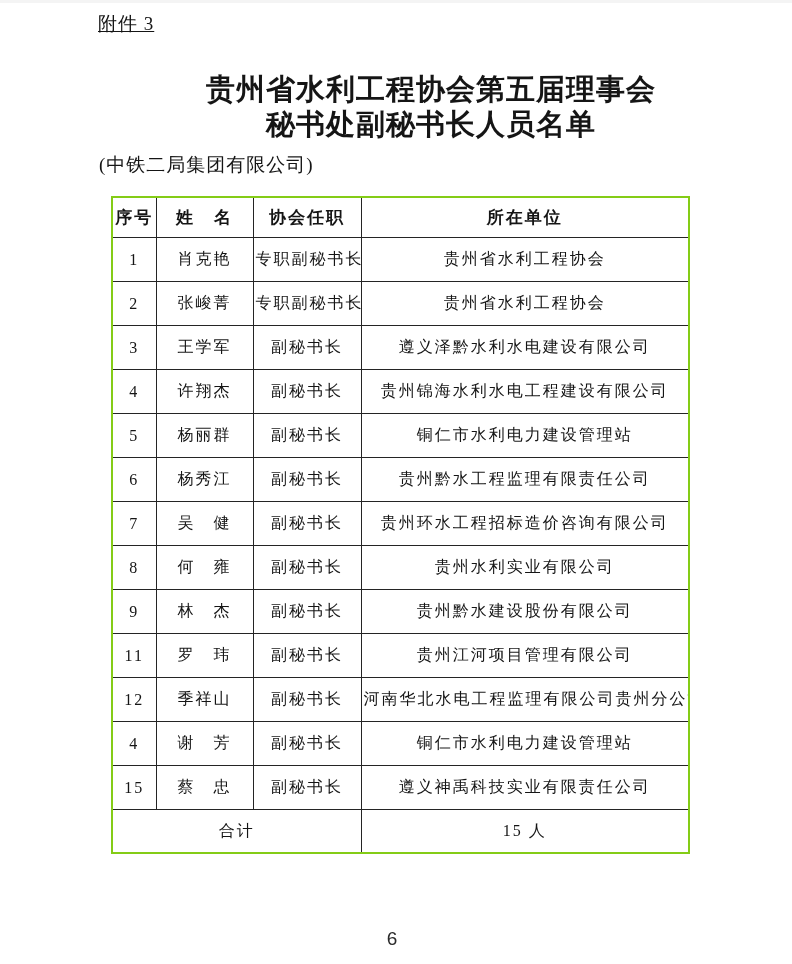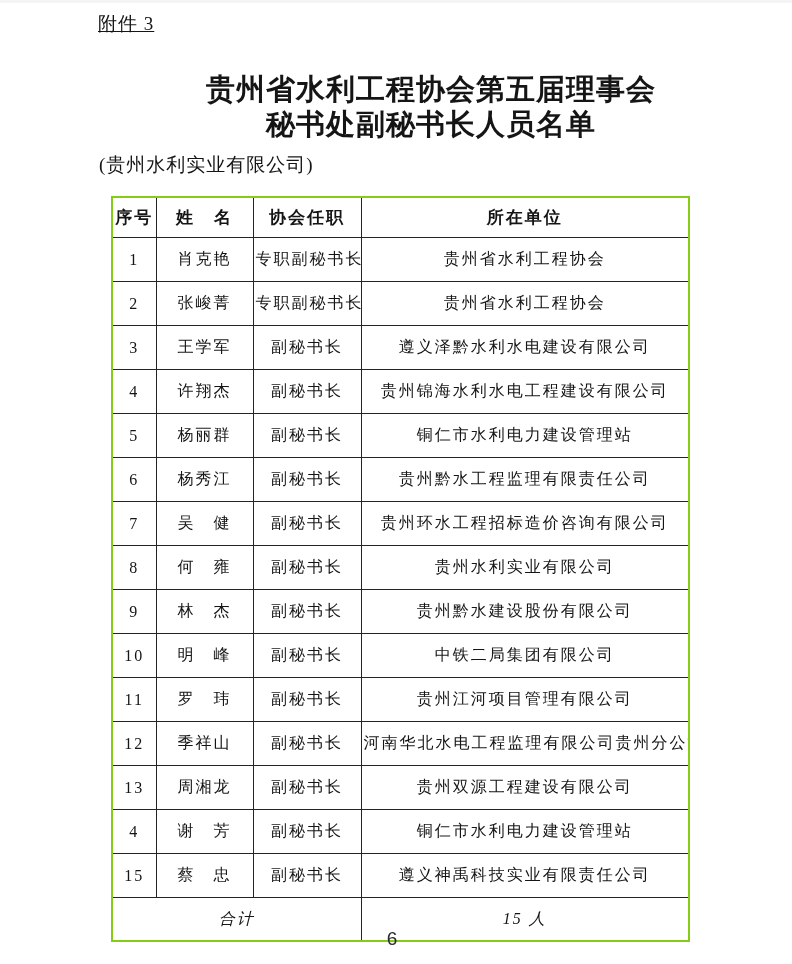--- a/index.html
+++ b/index.html
@@ -73,21 +73,20 @@
     font-weight: bold;
     letter-spacing: 2px;
   }
   table.roster td {
     height: 43px;
     font-size: 16px;
     letter-spacing: 2px;
   }
   table.roster tr.total-row td {
     height: 42px;
-    font-style: italic;
   }
   td.seq-cell {
     letter-spacing: 0;
   }
   .page-number {
     position: absolute;
     top: 928px;
     left: 0;
     width: 784px;
     text-align: center;
@@ -101,21 +100,21 @@
 
 <div class="top-edge"></div>
 
 <div class="attachment-label">附件 3</div>
 
 <div class="doc-title">
   <div>贵州省水利工程协会第五届理事会</div>
   <div>秘书处副秘书长人员名单</div>
 </div>
 
-<div class="sort-note">(贵州水利实业有限公司)</div>
+<div class="sort-note">(中铁二局集团有限公司)</div>
 
 <table class="roster">
   <colgroup>
     <col style="width:44px">
     <col style="width:97px">
     <col style="width:108px">
     <col style="width:328px">
   </colgroup>
   <thead>
     <tr>
@@ -174,42 +173,30 @@
       <td>副秘书长</td>
       <td>贵州水利实业有限公司</td>
     </tr>
     <tr>
       <td class="seq-cell">9</td>
       <td>林　杰</td>
       <td>副秘书长</td>
       <td>贵州黔水建设股份有限公司</td>
     </tr>
     <tr>
-      <td class="seq-cell">10</td>
-      <td>明　峰</td>
-      <td>副秘书长</td>
-      <td>中铁二局集团有限公司</td>
-    </tr>
-    <tr>
       <td class="seq-cell">11</td>
       <td>罗　玮</td>
       <td>副秘书长</td>
       <td>贵州江河项目管理有限公司</td>
     </tr>
     <tr>
       <td class="seq-cell">12</td>
       <td>季祥山</td>
       <td>副秘书长</td>
       <td>河南华北水电工程监理有限公司贵州分公司</td>
-    </tr>
-    <tr>
-      <td class="seq-cell">13</td>
-      <td>周湘龙</td>
-      <td>副秘书长</td>
-      <td>贵州双源工程建设有限公司</td>
     </tr>
     <tr>
       <td class="seq-cell">4</td>
       <td>谢　芳</td>
       <td>副秘书长</td>
       <td>铜仁市水利电力建设管理站</td>
     </tr>
     <tr>
       <td class="seq-cell">15</td>
       <td>蔡　忠</td>

